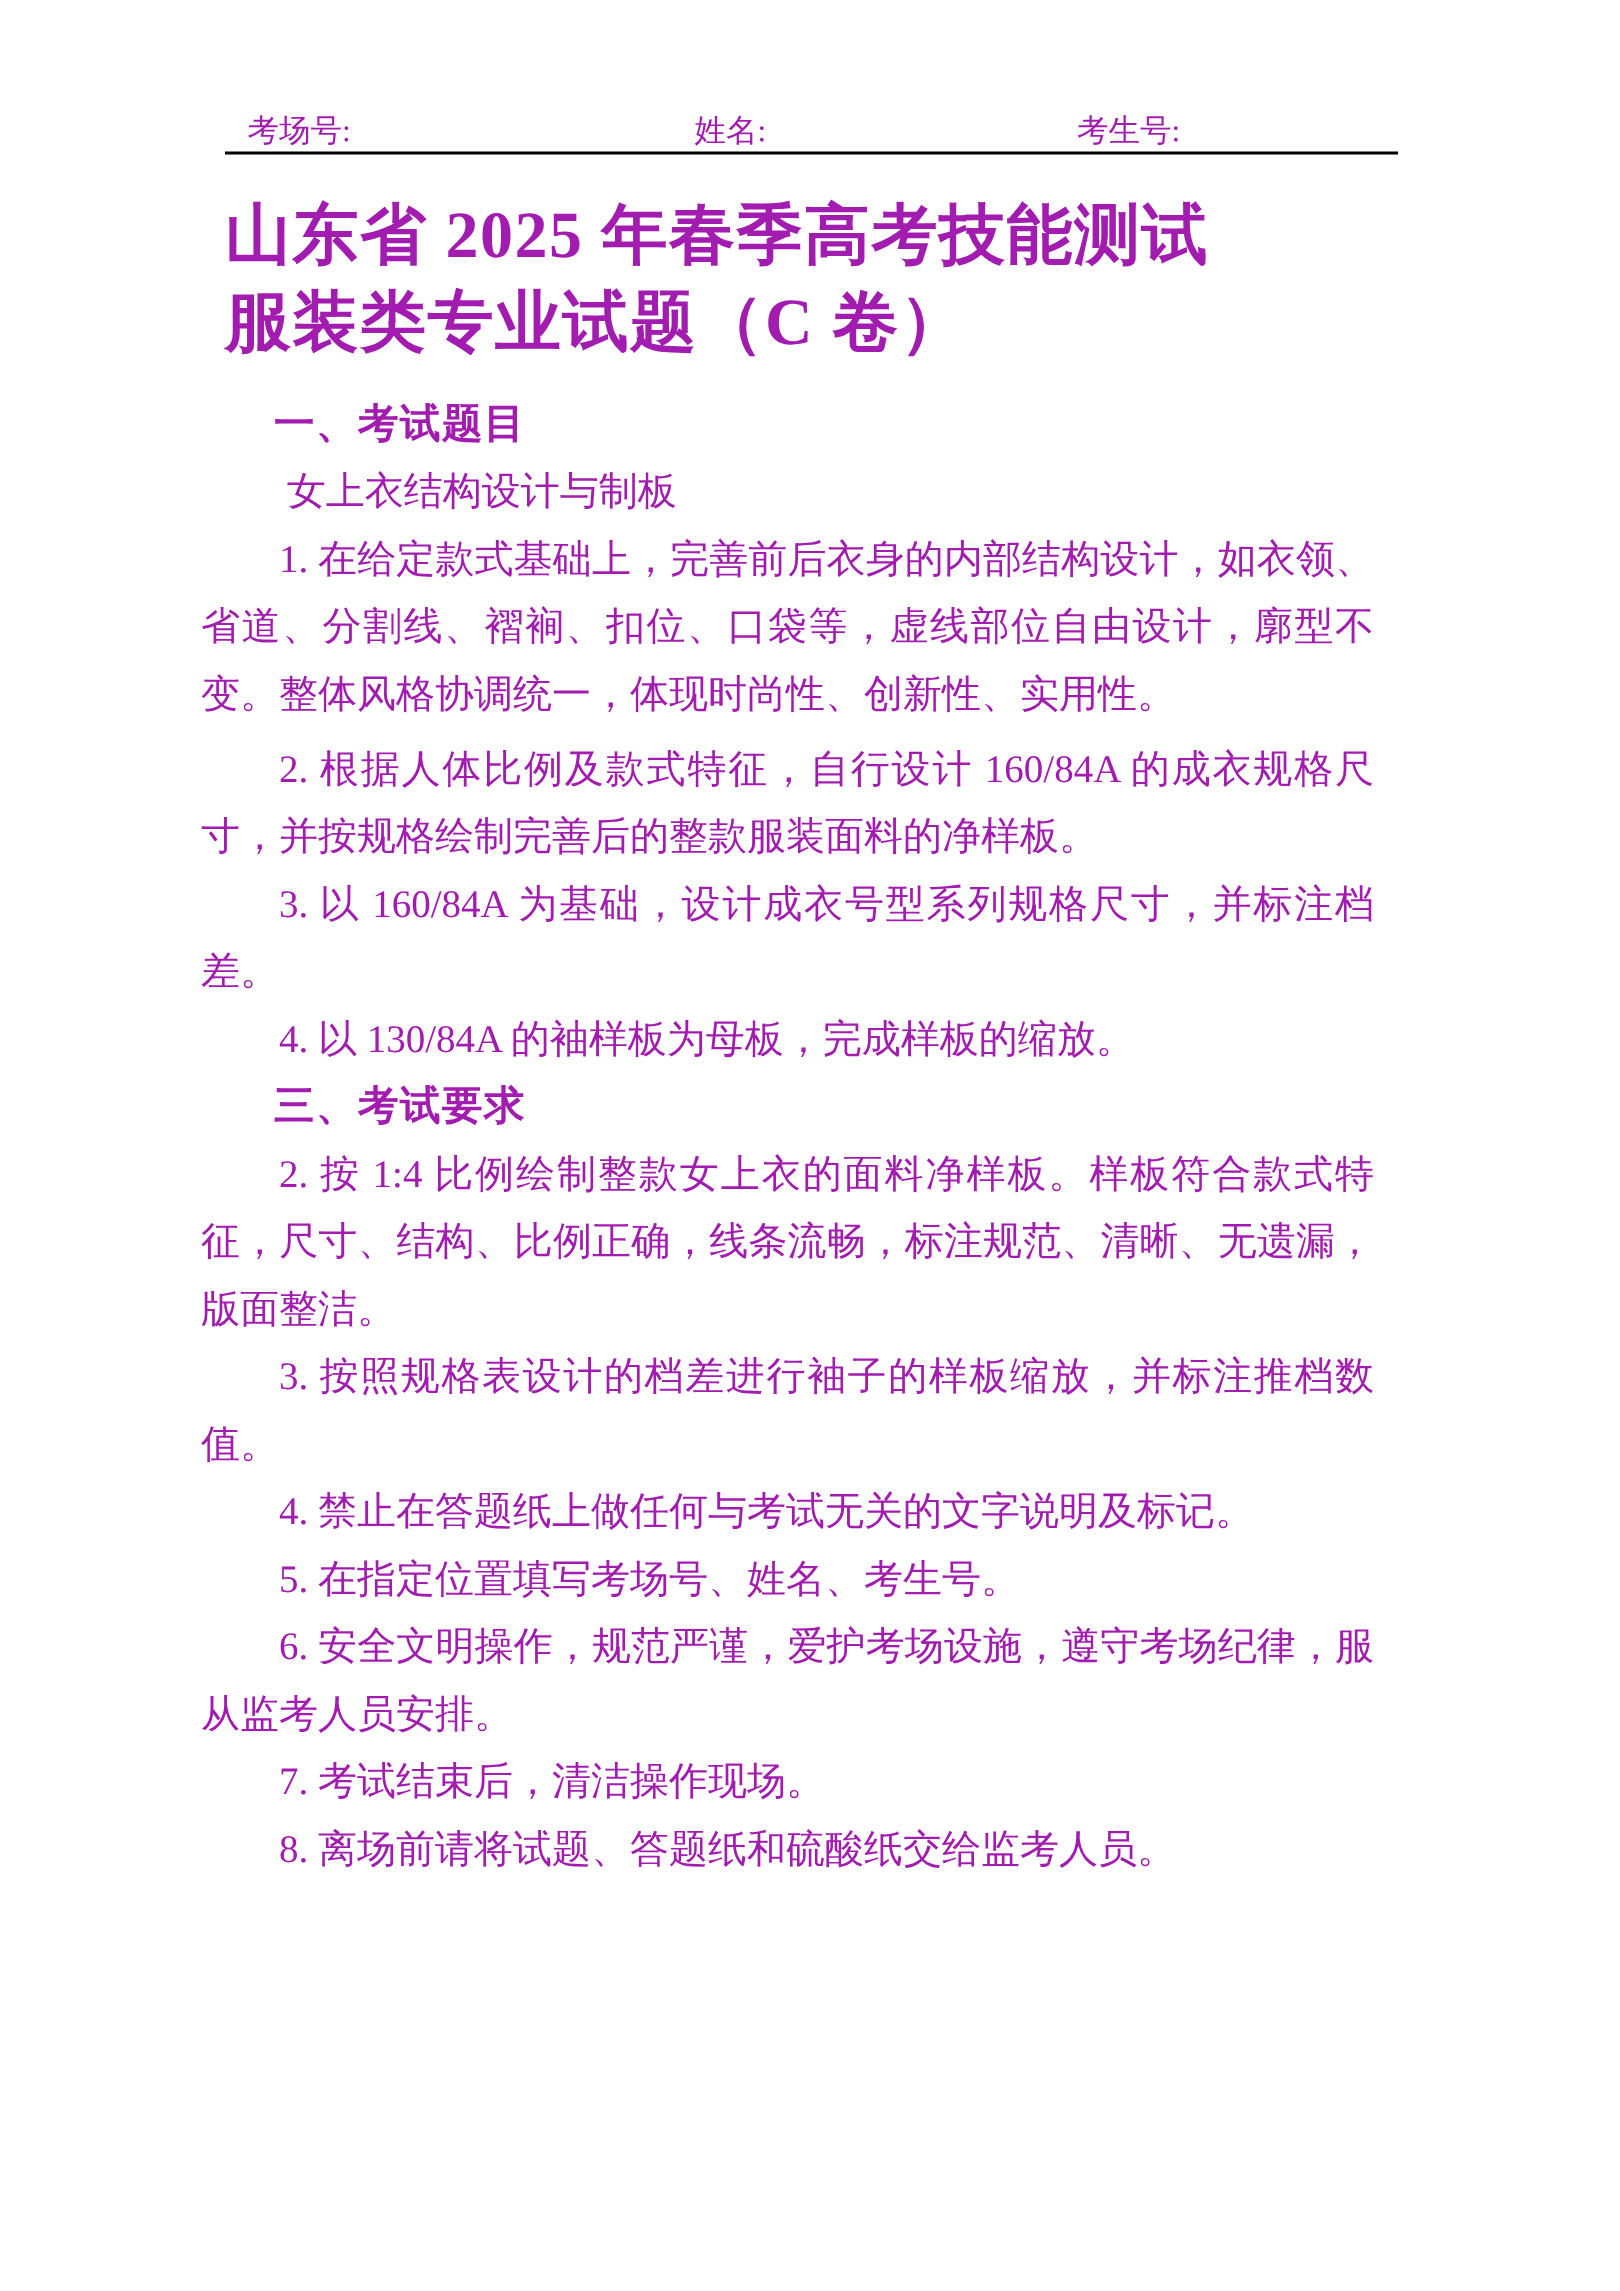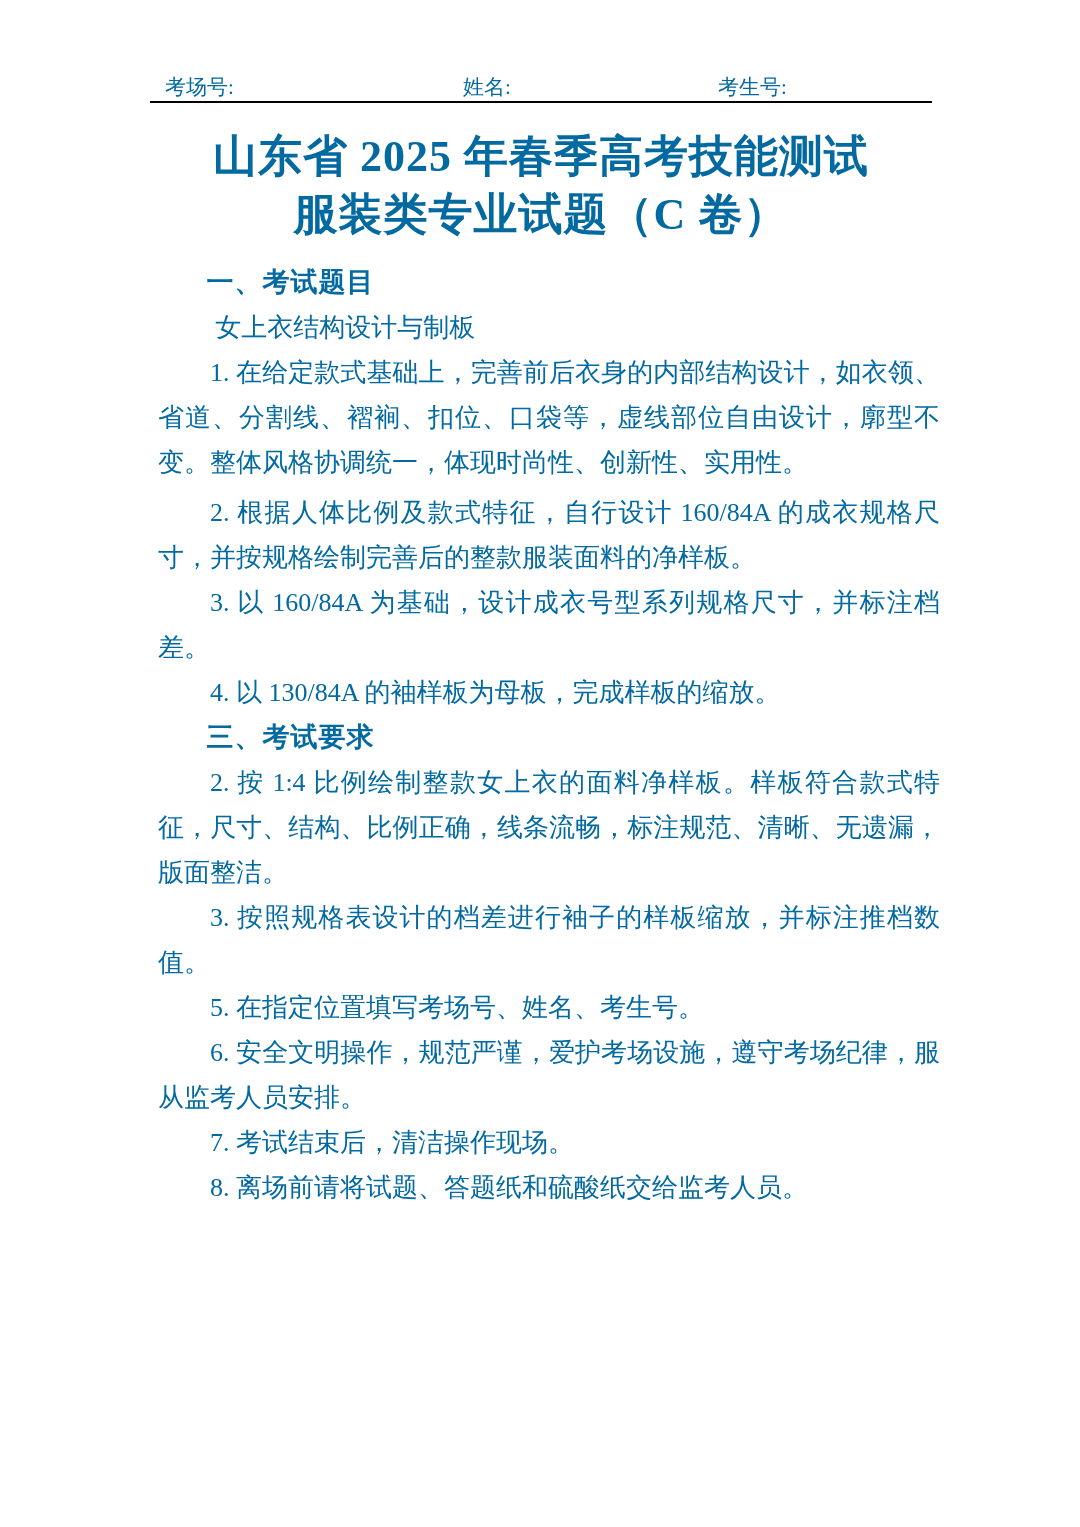--- a/index.html
+++ b/index.html
@@ -2,21 +2,21 @@
 <html lang="zh"><head>
 <meta charset="utf-8">
 <style>
   html, body { margin: 0; padding: 0; background: #ffffff; }
   .page {
     position: relative;
     width: 1080px;
     height: 1527px;
     margin: 0 auto;
     background: #ffffff;
-    color: #0369a1;
+    color: #a21caf;
     font-family: "Liberation Serif", "DejaVu Serif", serif;
     overflow: hidden;
   }
   
   .header {
     position: absolute;
     top: 74px; left: 150px;
     width: 782px; height: 26px;
     font-size: 21px;
     line-height: 26px;
@@ -32,31 +32,30 @@
     border: none;
     border-top: 2.5px solid #000000;
     margin: 0;
   }
   
   .title {
     position: absolute;
     top: 128px; left: 150px;
     width: 782px;
     margin: 0;
-    text-align: center;
     font-size: 44px;
     font-weight: 700;
     line-height: 58px;
     letter-spacing: 1px;
     font-family: "Liberation Serif", "DejaVu Serif", serif;
   }
   
   .main {
     position: absolute;
-    top: 256px; left: 158px;
+    top: 256px; left: 134px;
     width: 782px;
     font-size: 26px;
     line-height: 45px;
   }
   .main h2 {
     margin: 0;
     font-size: 27px;
     font-weight: 700;
     line-height: 45px;
     text-indent: 1.8em;
@@ -103,20 +102,21 @@
       <p>1. 在给定款式基础上，完善前后衣身的内部结构设计，如衣领、省道、分割线、褶裥、扣位、口袋等，虚线部位自由设计，廓型不变。整体风格协调统一，体现时尚性、创新性、实用性。</p>
       <p class="mt5">2. 根据人体比例及款式特征，自行设计 160/84A 的成衣规格尺寸，并按规格绘制完善后的整款服装面料的净样板。</p>
       <p>3. 以 160/84A 为基础，设计成衣号型系列规格尺寸，并标注档差。</p>
       <p>4. 以 130/84A 的袖样板为母板，完成样板的缩放。</p>
     </section>
 
     <section>
       <h2>三、考试要求</h2>
       <p>2. 按 1:4 比例绘制整款女上衣的面料净样板。样板符合款式特征，尺寸、结构、比例正确，线条流畅，标注规范、清晰、无遗漏，版面整洁。</p>
       <p>3. 按照规格表设计的档差进行袖子的样板缩放，并标注推档数值。</p>
+      <p>4. 禁止在答题纸上做任何与考试无关的文字说明及标记。</p>
       <p>5. 在指定位置填写考场号、姓名、考生号。</p>
       <p>6. 安全文明操作，规范严谨，爱护考场设施，遵守考场纪律，服从监考人员安排。</p>
       <p>7. 考试结束后，清洁操作现场。</p>
       <p>8. 离场前请将试题、答题纸和硫酸纸交给监考人员。</p>
     </section>
 
 
   </div>
 </div>
 

